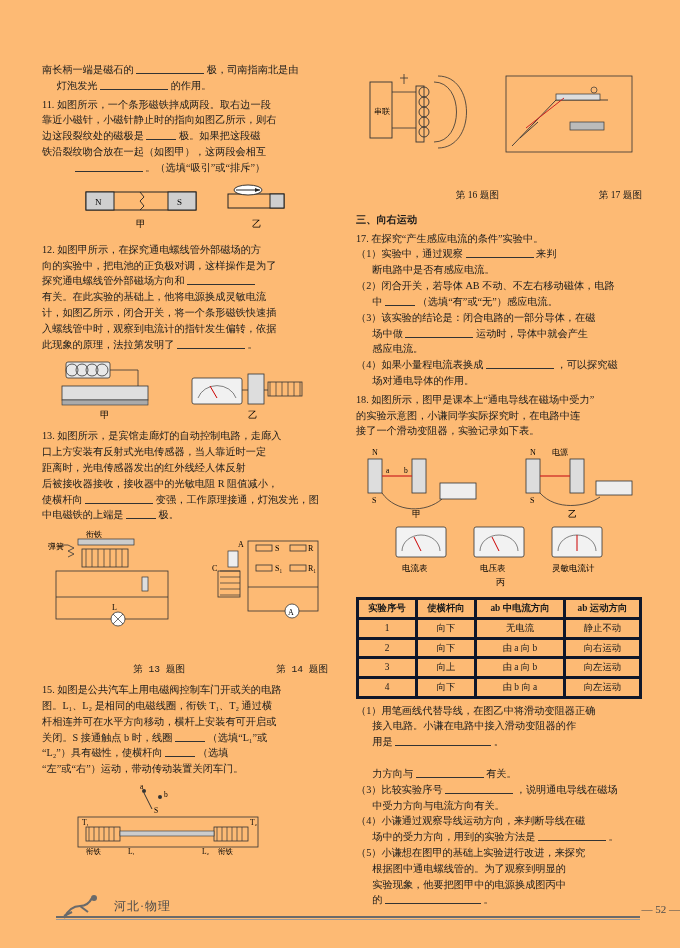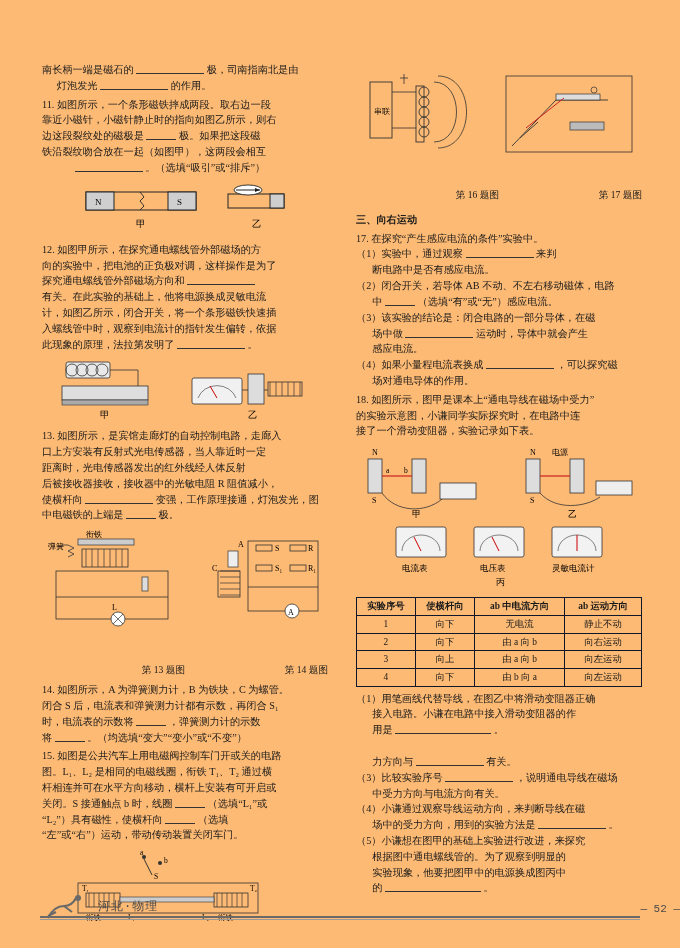--- a/index.html
+++ b/index.html
@@ -31,24 +31,24 @@
   .blank.s{min-width:30px;}
   .blank.m{min-width:68px;}
   .blank.l{min-width:96px;}
   .fig-cap{text-align:right;font-size:9.6px;margin:18px 0 4px;}
   .sect{margin:5px 0 3px;font-weight:bold;}
   
   .fig{position:relative;margin:4px auto 0;}
   svg{display:block;}
   
   table{border-collapse:collapse;width:100%;font-size:9.4px;margin:4px 0 4px;}
-  table th,table td{border:1px solid #0f172a;text-align:center;padding:2px 1px;line-height:1.35;}
+  table th,table td{border:3px solid #0f172a;text-align:center;padding:2px 1px;line-height:1.35;}
   
   .footer{
-    position:absolute;left:0;right:0;bottom:0;height:58px;font-family:Liberation Mono, monospace;
+    position:absolute;left:16px;right:0;bottom:0;height:58px;
   }
   .footline{position:absolute;left:40px;right:40px;bottom:30px;height:2px;background:#6a6a6a;}
   .footline:after{content:"";position:absolute;left:0;right:0;top:3px;height:1px;background:#9a9a9a;}
   .foot-label{
     position:absolute;left:98px;bottom:33px;font-size:12px;color:#4a4a4a;letter-spacing:1px;
   }
   .pageno{position:absolute;left:0;right:0;bottom:33px;text-align:right;font-size:11px;color:#4a4a4a;margin-left:31px;}
   .runner{position:absolute;left:42px;bottom:28px;width:46px;height:26px;}
 </style>
 </head>
@@ -190,37 +190,26 @@
         <text x="266" y="24" font-size="8" font-family="Liberation Serif, serif">R</text>
         <rect x="214" y="38" width="16" height="6" fill="none" stroke="#333" stroke-width="0.8"></rect>
         <text x="233" y="44" font-size="8" font-family="Liberation Serif, serif">S₁</text>
         <rect x="248" y="38" width="16" height="6" fill="none" stroke="#333" stroke-width="0.8"></rect>
         <text x="266" y="44" font-size="8" font-family="Liberation Serif, serif">R₁</text>
         <rect x="206" y="14" width="70" height="70" fill="none" stroke="#333" stroke-width="0.8"></rect>
         <circle cx="250" cy="84" r="7" fill="#fff" stroke="#333" stroke-width="0.8"></circle>
         <text x="246" y="88" font-size="8" font-family="Liberation Serif, serif">A</text>
         <line x1="206" y1="60" x2="276" y2="60" stroke="#333" stroke-width="0.8"></line>
       </svg>
-      <div style="display:flex;">
+      <div style="display:flex;font-family:Liberation Mono, monospace;">
         <div class="fig-cap" style="width:50%;">第 13 题图</div>
         <div class="fig-cap" style="width:50%;">第 14 题图</div>
       </div>
     </div>
 
-    <div class="q">
-      <span class="num">14.</span>
-      <span>如图所示，A 为弹簧测力计，B 为铁块，C 为螺管。</span><br>
-      <span>闭合 S 后，电流表和弹簧测力计都有示数，再闭合 S₁</span><br>
-      <span>时，电流表的示数将</span>
-      <span class="blank s"></span>
-      <span>，弹簧测力计的示数</span><br>
-      <span>将</span>
-      <span class="blank s"></span>
-      <span>。（均选填“变大”“变小”或“不变”）</span>
-    </div>
 
     <div class="q">
       <span class="num">15.</span>
       <span>如图是公共汽车上用电磁阀控制车门开或关的电路</span><br>
       <span>图。L₁、L₂ 是相同的电磁线圈，衔铁 T₁、T₂ 通过横</span><br>
       <span>杆相连并可在水平方向移动，横杆上安装有可开启或</span><br>
       <span>关闭。S 接通触点 b 时，线圈</span>
       <span class="blank s"></span>
       <span>（选填“L₁”或</span><br>
       <span>“L₂”）具有磁性，使横杆向</span>

